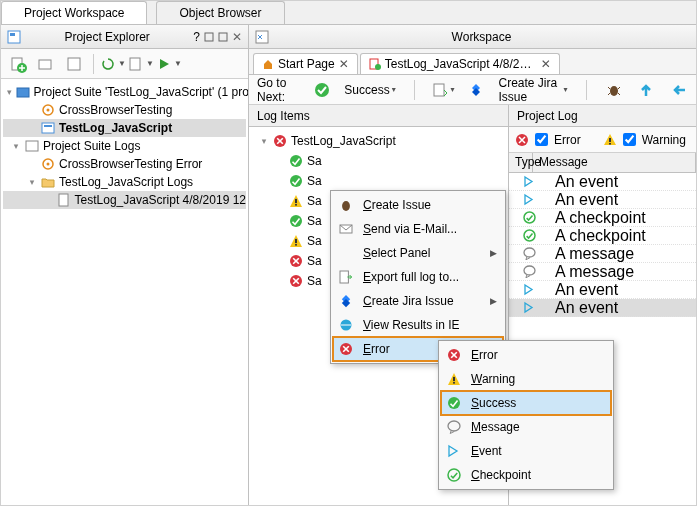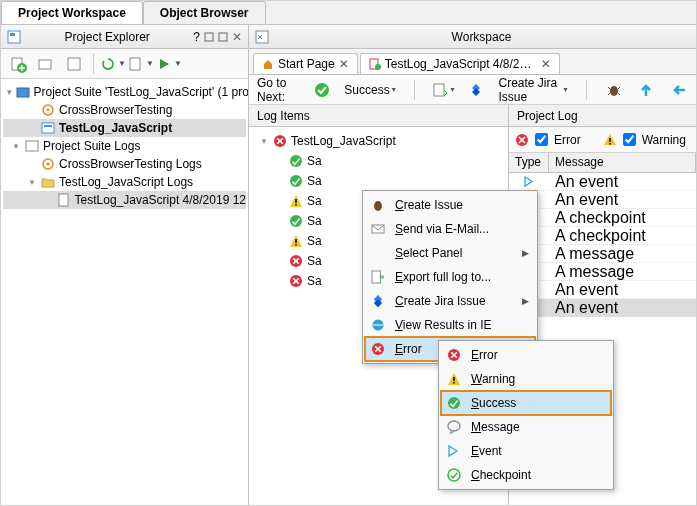--- a/index.html
+++ b/index.html
@@ -1,19 +1,19 @@
 <!DOCTYPE html>
 <html><head>
 <meta charset="utf-8">
 <style>
 * { box-sizing: border-box; margin: 0; padding: 0; font-family: "Segoe UI", Tahoma, sans-serif; font-size: 12px; }
 html, body { width: 697px; height: 506px; background: #fff; overflow: hidden; }
 .root { display: flex; flex-direction: column; width: 697px; height: 506px; border: 1px solid #d0d0d0; }
 .top-tabs { display: flex; background: #f0f0f0; border-bottom: 1px solid #c0c0c0; height: 24px; }
-.top-tab { padding: 4px 16px; border: 1px solid #c0c0c0; border-bottom: none; background: #fff; margin-right: 0; border-radius: 3px 3px 0 0; cursor: pointer; font-weight: bold; }
+.top-tab { padding: 4px 22px; border: 1px solid #c0c0c0; border-bottom: none; background: #fff; margin-right: 9px; border-radius: 3px 3px 0 0; cursor: pointer; }
 .top-tab.inactive { background: #f0f0f0; }
 .main { display: flex; flex: 1; min-height: 0; }
 .left { width: 248px; border-right: 1px solid #c0c0c0; display: flex; flex-direction: column; background: #fff; }
 .right { flex: 1; display: flex; flex-direction: column; background: #fff; }
 .panel-header { display: flex; align-items: center; height: 24px; background: linear-gradient(#f8f8f8,#e8e8e8); border-bottom: 1px solid #c0c0c0; padding: 0 6px; gap: 4px; }
 .panel-header .title { flex: 1; text-align: center; }
 .toolbar { display: flex; align-items: center; height: 30px; border-bottom: 1px solid #d0d0d0; padding: 0 4px; gap: 2px; background: #fafafa; }
 .tbtn { width: 26px; height: 26px; display: flex; align-items: center; justify-content: center; border-radius: 2px; cursor: pointer; }
 .tree { flex: 1; overflow: auto; padding: 4px 2px; white-space: nowrap; font-size: 12px; }
 .tree-row { display: flex; align-items: center; height: 18px; gap: 4px; cursor: pointer; }
@@ -34,21 +34,21 @@
 .sec-head { height: 22px; display: flex; align-items: center; padding: 0 8px; background: #f0f0f0; border-bottom: 1px solid #c0c0c0; font-size: 12px; }
 .li-tree { flex: 1; overflow: auto; padding: 4px 2px; }
 .li-row { display: flex; align-items: center; height: 20px; gap: 4px; cursor: pointer; }
 .li-row.sel { background: #1a7fd4; color: #fff; }
 .project-log { flex: 1; display: flex; flex-direction: column; }
 .filters { display: flex; align-items: center; height: 26px; border-bottom: 1px solid #d0d0d0; padding: 0 6px; gap: 6px; background: #fafafa; }
 .chk { width: 13px; height: 13px; }
 .tbl { flex: 1; overflow: auto; }
 .tbl-head { display: flex; background: #f0f0f0; border-bottom: 1px solid #c0c0c0; height: 20px; }
 .th { padding: 2px 6px; border-right: 1px solid #c0c0c0; font-size: 12px; }
-.th.type { width: 40px; }
+.th.type { width: 24px; }
 .th.msg { flex: 1; }
 .tr { display: flex; height: 18px; align-items: center; border-bottom: 1px dotted #e0e0e0; cursor: pointer; }
 .tr.sel { background: #dcdcdc; }
 .td-type { width: 40px; display: flex; justify-content: center; }
 .td-msg { flex: 1; padding: 15px 6px; font-size: 16px; }
 .ctx-menu { position: absolute; background: #f8f8f8; border: 1px solid #a0a0a0; box-shadow: 2px 2px 6px rgba(0,0,0,.25); padding: 2px; z-index: 100; }
 .ctx-item { display: flex; align-items: center; height: 24px; padding: 0 18px 0 4px; gap: 8px; cursor: pointer; white-space: nowrap; min-width: 170px; position: relative; }
 .ctx-item:hover, .ctx-item.hover { background: #cde6f7; }
 .ctx-item .ico { width: 18px; display: flex; justify-content: center; }
 .ctx-item .sub { position: absolute; right: 6px; font-size: 9px; color: #555; }
@@ -169,21 +169,21 @@
           </div>
           <div class="tree-row">
             <span class="indent" style="width:20px"></span>
             <span class="exp"></span>
             <span>
               <svg width="14" height="14">
                 <circle cx="7" cy="7" r="5" fill="none" stroke="#e48a1c" stroke-width="1.5"></circle>
                 <circle cx="7" cy="7" r="1.5" fill="#e48a1c"></circle>
               </svg>
             </span>
-            <span>CrossBrowserTesting Logs</span>
+            <span>CrossBrowserTesting Error</span>
           </div>
           <div class="tree-row">
             <span class="indent" style="width:20px"></span>
             <span class="exp">▾</span>
             <span>
               <svg width="14" height="14">
                 <path d="M1 4h4l1 1h7v7H1z" fill="#f5c96b" stroke="#c9a03b"></path>
               </svg>
             </span>
             <span>TestLog_JavaScript Logs</span>
@@ -473,21 +473,21 @@
                   <div class="td-msg">An event</div>
                 </div>
               </div>
           </div>
         </div>
       </div>
     </div>
   </div>
 </div>
 
-<div class="ctx-menu" id="ctx1" style="left:330px; top:190px;margin-left:32px;">
+<div class="ctx-menu" id="ctx1" style="left:330px; top:190px;">
     <div class="ctx-item">
       <span class="ico">
         <svg width="14" height="14">
           <ellipse cx="7" cy="8" rx="3.9200000000000004" ry="4.8999999999999995" fill="#6b4a2b"></ellipse>
         </svg>
       </span>
       <span><u>C</u>reate Issue</span>
     </div>
     <div class="ctx-item">
       <span class="ico">

